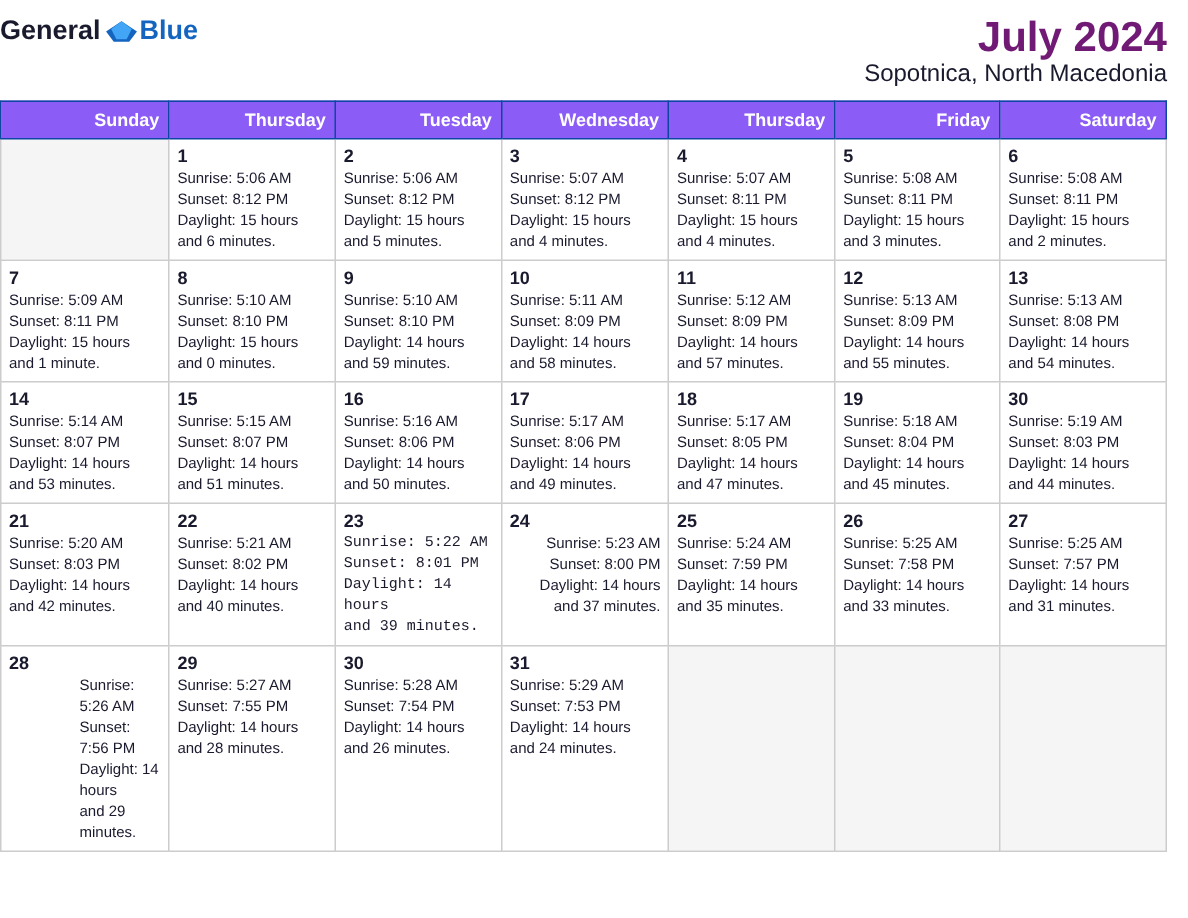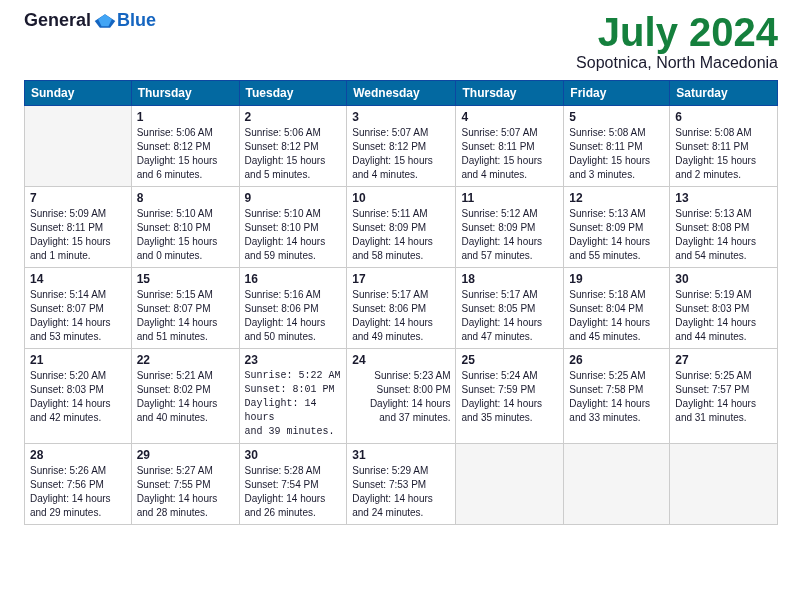--- a/index.html
+++ b/index.html
@@ -5,21 +5,21 @@
     * { box-sizing: border-box; margin: 0; padding: 0; }
     body {
       font-family: Arial, sans-serif;
       background: #fff;
       width: 792px;
       height: 612px;
       overflow: hidden;
     }
     .page {
       width: 792px;
-      padding: 10px 14px 10px 24px;
+      padding: 10px 14px 10px 0;
     }
     .header {
       display: flex;
       justify-content: space-between;
       align-items: flex-start;
       margin-bottom: 8px;
     }
     .logo {
       display: flex;
       flex-direction: column;
@@ -42,40 +42,40 @@
     }
     .logo-icon {
       width: 24px;
       height: 18px;
       margin-left: 2px;
     }
     .title-block {
       text-align: right;
     }
     .main-title {
-      font-size: 40px;
-      font-weight: bold;
-      color: #15803d;
+      font-size: 28px;
+      font-weight: bold;
+      color: #701a75;
       line-height: 1.1;
     }
     .subtitle {
       font-size: 16px;
       color: #1a1a2e;
       font-weight: normal;
     }
     .calendar {
       width: 100%;
       border-collapse: collapse;
       font-size: 11px;
     }
     .calendar th {
-      background-color: #0369a1;
+      background-color: #8b5cf6;
       color: #fff;
       padding: 5px 6px;
-      text-align: left;
+      text-align: right;
       font-size: 12px;
       font-weight: bold;
       border: 1px solid #0d47a1;
     }
     .calendar td {
       border: 1px solid #ccc;
       vertical-align: top;
       padding: 4px 5px;
       width: 113px;
       min-height: 80px;
@@ -325,21 +325,21 @@
             <span class="day-num">27</span>
             <div class="day-info" style="white-space: pre-line;">Sunrise: 5:25 AM
 Sunset: 7:57 PM
 Daylight: 14 hours
 and 31 minutes.</div>
           </td>
         </tr>
         <tr>
           <td>
             <span class="day-num">28</span>
-            <div class="day-info" style="white-space: pre-line;">Sunrise: 5:26 AM
+            <div class="day-info" style="white-space: pre-line; margin-left: 47px;">Sunrise: 5:26 AM
 Sunset: 7:56 PM
 Daylight: 14 hours
 and 29 minutes.</div>
           </td>
           <td>
             <span class="day-num">29</span>
             <div class="day-info" style="white-space: pre-line;">Sunrise: 5:27 AM
 Sunset: 7:55 PM
 Daylight: 14 hours
 and 28 minutes.</div>

